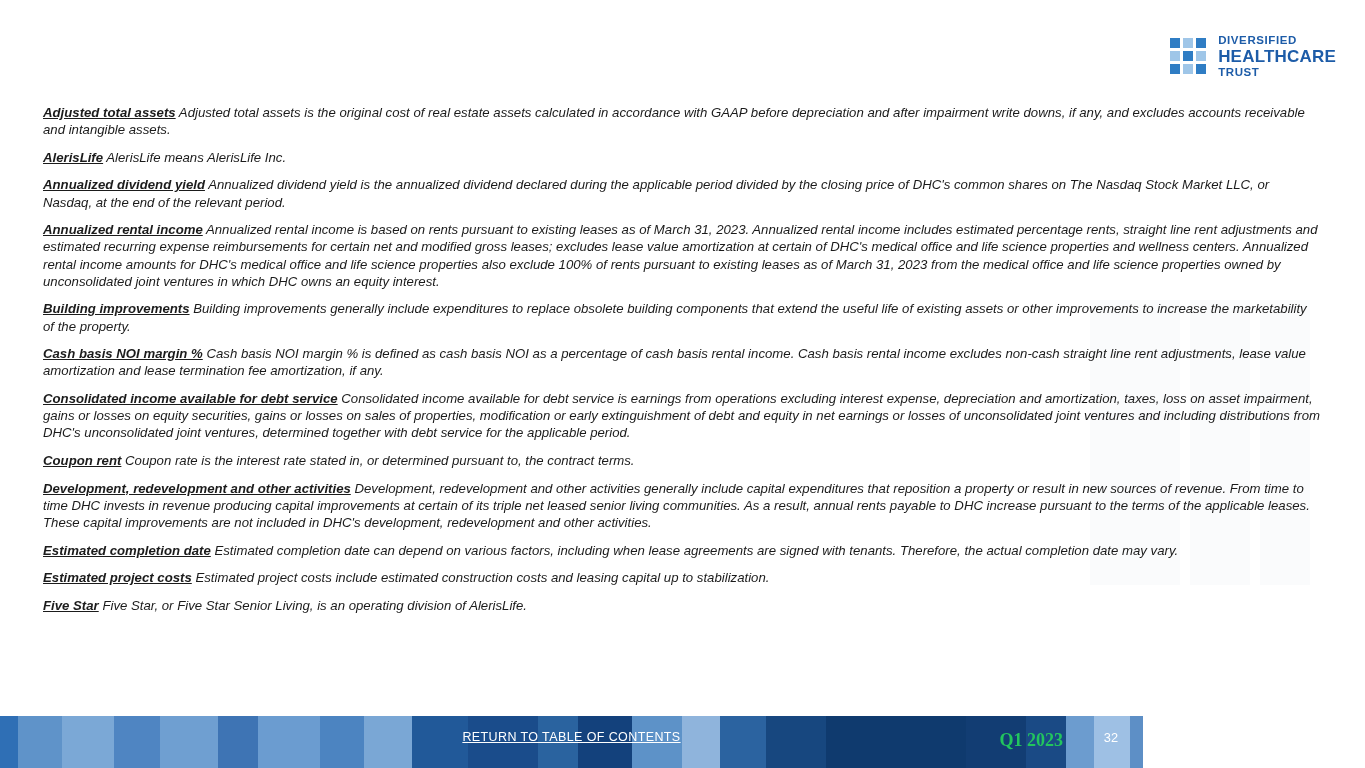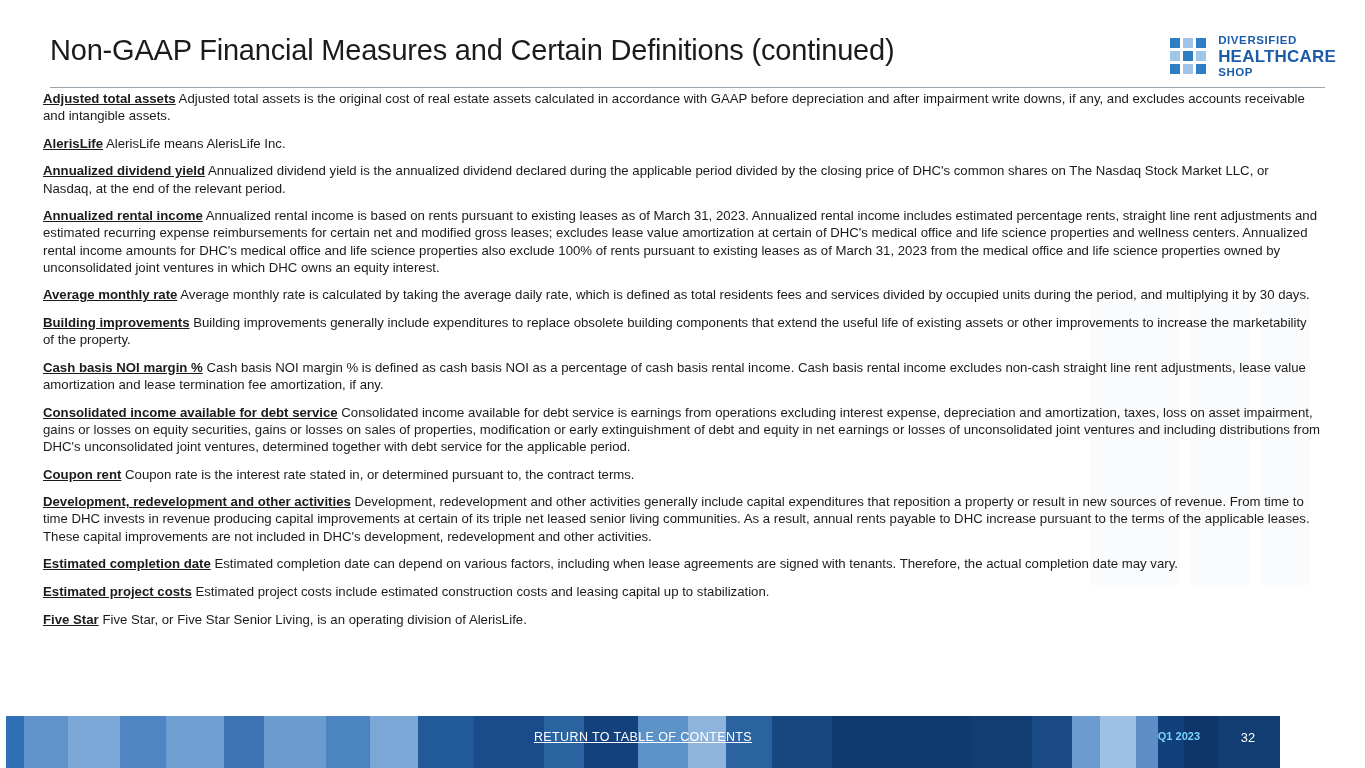--- a/index.html
+++ b/index.html
@@ -64,23 +64,24 @@
     color: #1d5ca8;
     font-weight: bold;
   }
   .logo-text .l1 { font-size: 11.5px; letter-spacing: 0.6px; }
   .logo-text .l2 { font-size: 17px; letter-spacing: 0.2px; }
   .logo-text .l3 { font-size: 11.5px; letter-spacing: 0.6px; }
 
   
   .body {
     position: absolute;
-    top: 90px;
+    top: 104px;
     left: 43px;
     width: 1278px;
+    font-style: italic;
   }
   .def {
     font-size: 13.2px;
     line-height: 1.3;
     color: #1b1b1b;
     margin-bottom: 10.5px;
     text-align: left;
   }
   .def .term {
     font-weight: bold;
@@ -92,23 +93,23 @@
     position: absolute;
     top: 300px;
     height: 285px;
     background: rgba(120, 140, 170, 0.035);
     pointer-events: none;
   }
 
   
   .footer {
     position: absolute;
-    left: 6px;
+    left: 0;
     bottom: 0;
-    width: 1274px;
+    width: 1143px;
     height: 52px;
     background: #123d73;
     overflow: hidden;
   }
   .footer .stripe {
     position: absolute;
     top: 0;
     height: 52px;
   }
   .footer-link {
@@ -119,23 +120,24 @@
     text-align: center;
     color: #ffffff;
     font-size: 12.5px;
     letter-spacing: 0.4px;
     text-decoration: underline;
   }
   .footer-period {
     position: absolute;
     right: 80px;
     top: 14px;
-    color: #7dd3fc;
-    font-size: 11px;
+    color: #22c55e;
+    font-size: 18px;
     font-weight: bold;
+    font-family: Liberation Serif, serif;
   }
   .footer-page {
     position: absolute;
     right: 25px;
     top: 14px;
     color: #ffffff;
     font-size: 12.8px;
   }
   .footer-topline {
     position: absolute;
@@ -144,54 +146,49 @@
     top: 0;
     height: 2px;
     background: #0d2e57;
   }
 </style>
 </head>
 <body>
 
 <div class="slide">
 
-  <div class="header">
-    <div class="slide-title">Non-GAAP Financial Measures and Certain Definitions (continued)</div>
-    <div class="title-rule"></div>
-  </div>
 
   <div class="logo">
     <div class="logo-mark">
       <span style="background:#2f7dc4"></span>
       <span style="background:#9fc6e8"></span>
       <span style="background:#2f7dc4"></span>
       <span style="background:#9fc6e8"></span>
       <span style="background:#2f7dc4"></span>
       <span style="background:#9fc6e8"></span>
       <span style="background:#2f7dc4"></span>
       <span style="background:#9fc6e8"></span>
       <span style="background:#2f7dc4"></span>
     </div>
     <div class="logo-text">
       <div class="l1">DIVERSIFIED</div>
       <div class="l2">HEALTHCARE</div>
-      <div class="l3">SHOP</div>
+      <div class="l3">TRUST</div>
     </div>
   </div>
 
   <div class="band" style="left:1090px;width:90px;"></div>
   <div class="band" style="left:1190px;width:60px;"></div>
   <div class="band" style="left:1260px;width:50px;"></div>
 
   <div class="body" id="definitions-list">
       <div class="def"><span class="term">Adjusted total assets</span> <span>Adjusted total assets is the original cost of real estate assets calculated in accordance with GAAP before depreciation and after impairment write downs, if any, and excludes accounts receivable and intangible assets.</span></div>
       <div class="def"><span class="term">AlerisLife</span> <span>AlerisLife means AlerisLife Inc.</span></div>
       <div class="def"><span class="term">Annualized dividend yield</span> <span>Annualized dividend yield is the annualized dividend declared during the applicable period divided by the closing price of DHC's common shares on The Nasdaq Stock Market LLC, or Nasdaq, at the end of the relevant period.</span></div>
       <div class="def"><span class="term">Annualized rental income</span> <span>Annualized rental income is based on rents pursuant to existing leases as of March 31, 2023. Annualized rental income includes estimated percentage rents, straight line rent adjustments and estimated recurring expense reimbursements for certain net and modified gross leases; excludes lease value amortization at certain of DHC's medical office and life science properties and wellness centers. Annualized rental income amounts for DHC's medical office and life science properties also exclude 100% of rents pursuant to existing leases as of March 31, 2023 from the medical office and life science properties owned by unconsolidated joint ventures in which DHC owns an equity interest.</span></div>
-      <div class="def"><span class="term">Average monthly rate</span> <span>Average monthly rate is calculated by taking the average daily rate, which is defined as total residents fees and services divided by occupied units during the period, and multiplying it by 30 days.</span></div>
       <div class="def"><span class="term">Building improvements</span> <span>Building improvements generally include expenditures to replace obsolete building components that extend the useful life of existing assets or other improvements to increase the marketability of the property.</span></div>
       <div class="def"><span class="term">Cash basis NOI margin %</span> <span>Cash basis NOI margin % is defined as cash basis NOI as a percentage of cash basis rental income. Cash basis rental income excludes non-cash straight line rent adjustments, lease value amortization and lease termination fee amortization, if any.</span></div>
       <div class="def"><span class="term">Consolidated income available for debt service</span> <span>Consolidated income available for debt service is earnings from operations excluding interest expense, depreciation and amortization, taxes, loss on asset impairment, gains or losses on equity securities, gains or losses on sales of properties, modification or early extinguishment of debt and equity in net earnings or losses of unconsolidated joint ventures and including distributions from DHC's unconsolidated joint ventures, determined together with debt service for the applicable period.</span></div>
       <div class="def"><span class="term">Coupon rent</span> <span>Coupon rate is the interest rate stated in, or determined pursuant to, the contract terms.</span></div>
       <div class="def"><span class="term">Development, redevelopment and other activities</span> <span>Development, redevelopment and other activities generally include capital expenditures that reposition a property or result in new sources of revenue. From time to time DHC invests in revenue producing capital improvements at certain of its triple net leased senior living communities. As a result, annual rents payable to DHC increase pursuant to the terms of the applicable leases. These capital improvements are not included in DHC's development, redevelopment and other activities.</span></div>
       <div class="def"><span class="term">Estimated completion date</span> <span>Estimated completion date can depend on various factors, including when lease agreements are signed with tenants. Therefore, the actual completion date may vary.</span></div>
       <div class="def"><span class="term">Estimated project costs</span> <span>Estimated project costs include estimated construction costs and leasing capital up to stabilization.</span></div>
       <div class="def"><span class="term">Five Star</span> <span>Five Star, or Five Star Senior Living, is an operating division of AlerisLife.</span></div>
     </div>
 

